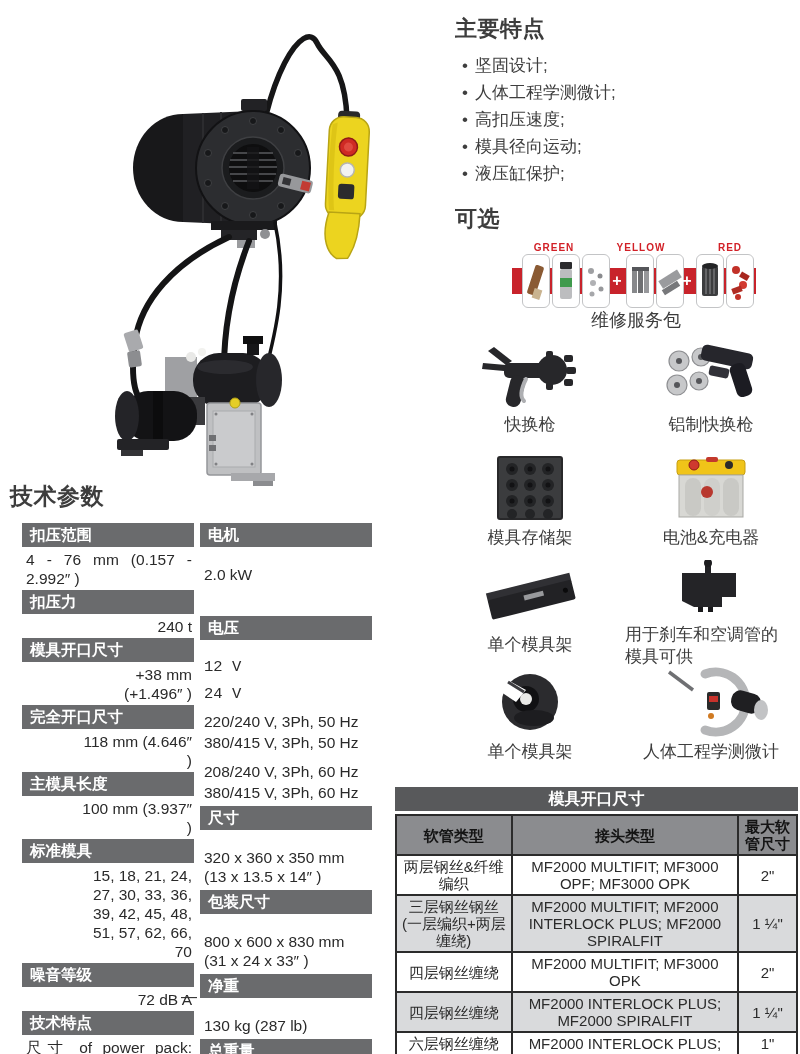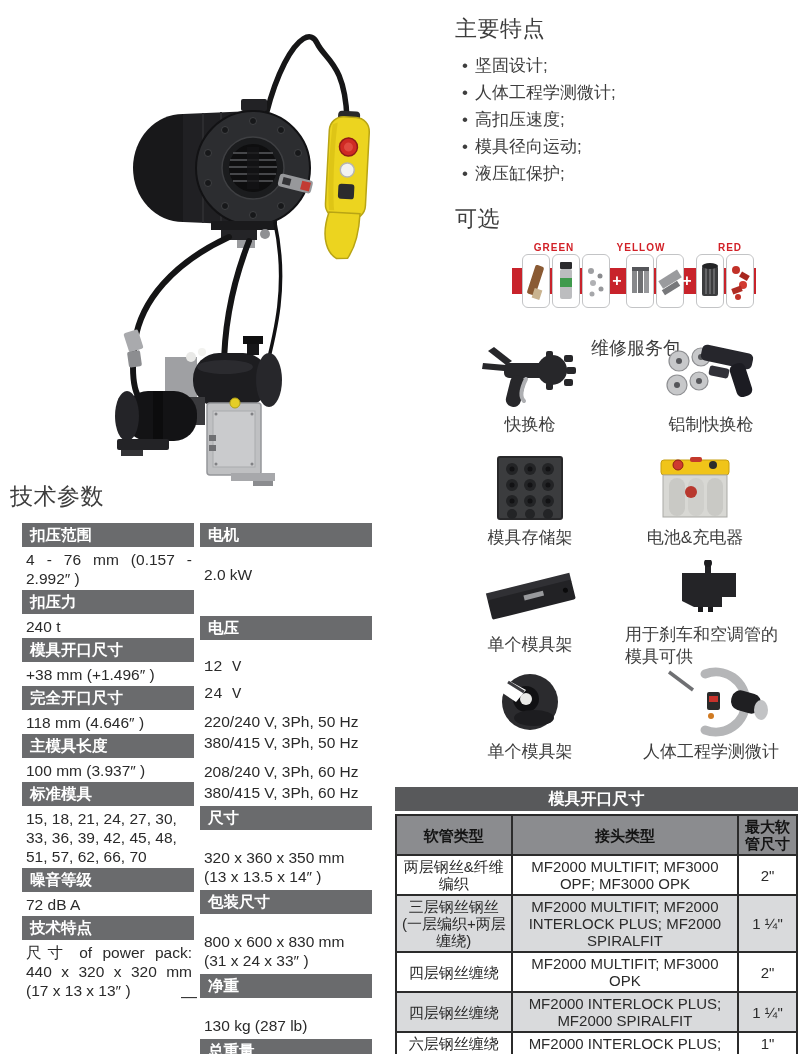--- a/index.html
+++ b/index.html
@@ -1,58 +1,58 @@
 <!DOCTYPE html>
 <html><head>
 <meta charset="utf-8">
 <style>
   html,body{margin:0;padding:0;background:#fff;}
   .page{position:relative;width:800px;height:1054px;background:#fff;overflow:hidden;
         font-family:"Liberation Sans","DejaVu Sans",sans-serif;color:#2b2b2b;}
 
   
-  .h1{font-size:22px;font-weight:normal;color:#3d3d3d;letter-spacing:.5px;}
+  .h1{font-size:22px;font-weight:bold;color:#3d3d3d;letter-spacing:.5px;}
 
   
   .features{position:absolute;left:455px;top:14px;width:330px;}
   .features .h1{margin-bottom:8px;}
   .bullet-row{display:flex;font-size:17px;color:#3e3e3e;line-height:27px;}
   .bullet-dot{width:20px;text-align:center;color:#3e3e3e;}
 
   
   .opt-title{position:absolute;left:455px;top:204px;}
 
   
   .kit{position:absolute;left:508px;top:242px;width:268px;height:92px;}
   .kit-label{position:absolute;top:0;transform:translateX(-50%);
              font-size:10px;font-weight:bold;color:#d22027;letter-spacing:1px;}
   .kit-band{position:absolute;left:4px;top:26px;width:244px;height:26px;background:#c8232b;}
   .kit-tile{position:absolute;top:12px;width:26px;height:52px;background:#fff;
             border:1px solid #c3c4c6;border-radius:6px;overflow:hidden;}
   .kit-plus{position:absolute;top:27px;width:14px;text-align:center;color:#fff;
             font-size:16px;font-weight:bold;line-height:24px;}
   .kit-caption{position:absolute;left:0;top:66px;width:256px;text-align:center;
-               font-size:18px;color:#3c3c3c;margin-top:28px;}
+               font-size:18px;color:#3c3c3c;}
 
   
   .opt-cell{position:absolute;text-align:center;}
   .opt-img{height:72px;display:flex;align-items:center;justify-content:center;}
   .opt-caption{font-size:17px;color:#3e3e3e;line-height:22px;margin-top:3px;}
   .opt-caption.left{text-align:left;}
 
   
   .specs-title{position:absolute;left:10px;top:481px;font-size:23px;}
   .spec-col{position:absolute;top:523px;}
   .spec-col.left{left:22px;width:172px;}
   .spec-col.right{left:200px;width:172px;}
   .spec-bar{background:#6a6b6d;color:#fff;font-weight:bold;font-size:15.5px;
             line-height:24px;height:24px;padding-left:8px;}
   .spec-val{font-size:15.5px;color:#2a2a2a;line-height:19px;padding:3px 2px 2px 4px;
             text-align:justify;}
-  .spec-val.single{text-align:left;}
+  .spec-val.single{text-align:right;margin-left:48px;}
   .v-line{font-size:15.5px;color:#2a2a2a;line-height:19px;padding-left:4px;}
   .v-line.mb8{margin-bottom:8px;font-family:Liberation Mono, monospace;}
   .v-line.mb2{margin-bottom:2px;}
   .v-line.mb10{margin-bottom:10px;}
   .v-wrap{padding-top:10px;padding-bottom:4px;margin-top:8px;}
 
   
   .hose{position:absolute;left:395px;top:787px;width:403px;}
   .hose-title{background:#58595b;color:#fff;font-weight:bold;font-size:16px;
               text-align:center;line-height:24px;height:24px;}
@@ -335,21 +335,21 @@
             <circle cx="80" cy="33" r="2.5"></circle>
           <circle cx="44" cy="49" r="2.5"></circle>
             <circle cx="62" cy="49" r="2.5"></circle>
             <circle cx="80" cy="49" r="2.5"></circle>
         </g>
       </svg>
     </div>
     <div class="opt-caption">模具存储架</div>
   </div>
 
-  <div class="opt-cell" style="left:609px;top:452px;width:172px">
+  <div class="opt-cell" style="left:625px;top:452px;width:172px">
     <div class="opt-img">
       <svg width="124" height="72" viewBox="0 0 124 72">
         <rect x="28" y="8" width="68" height="15" rx="3" fill="#f0c419" stroke="#c79e10"></rect>
         <circle cx="45" cy="13" r="5" fill="#cf3a2f" stroke="#8e1b17"></circle>
         <circle cx="80" cy="13" r="4" fill="#2b2b2b"></circle>
         <rect x="57" y="5" width="12" height="5" rx="2" fill="#c3392c"></rect>
         <rect x="30" y="23" width="64" height="42" fill="#d8d8d4" stroke="#a9a9a5"></rect>
         <rect x="36" y="26" width="16" height="38" rx="8" fill="#c9c9c5"></rect>
         <rect x="55" y="26" width="16" height="38" rx="8" fill="#cfcfcb"></rect>
         <rect x="74" y="26" width="16" height="38" rx="8" fill="#c9c9c5"></rect>

